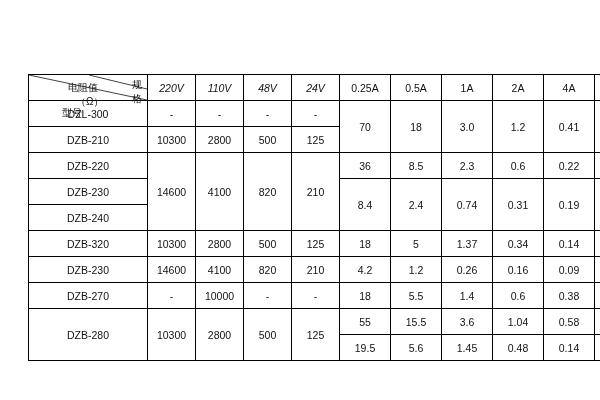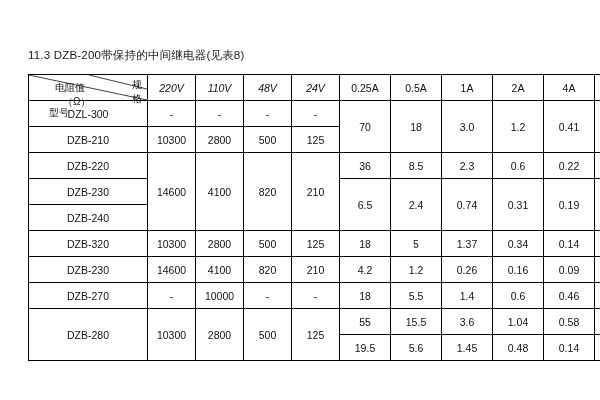--- a/index.html
+++ b/index.html
@@ -64,32 +64,32 @@
     position: absolute;
     left: 0; top: 0;
     width: 100%;
     height: 100%;
   }
   .corner-lbl {
     position: absolute;
     font-size: 10px;
     color: #111;
     white-space: nowrap;
+    margin-left: 13px;
   }
   .lbl-res { left: 26px; top: 6px; }
   .lbl-ohm { left: 34px; top: 20px; }
   .lbl-spec { right: 5px; top: 3px; }
   .lbl-model { left: 20px; top: 31px; }
 </style>
 </head>
 <body>
 
 <div id="page">
 
-  <div id="heading">11.3 DZB-200带保持的中间继电器(见表8)</div>
 
   <div id="table-wrap">
     <table class="spec">
       <tbody>
 
         <tr>
           <td class="corner model" rowspan="2">
             <svg viewBox="0 0 118 50" preserveAspectRatio="none">
               <line x1="0" y1="0" x2="118" y2="50" stroke="#000" stroke-width="1"></line>
               <line x1="60" y1="0" x2="118" y2="28" stroke="#000" stroke-width="1"></line>
@@ -144,21 +144,21 @@
           <td>36</td>
           <td>8.5</td>
           <td>2.3</td>
           <td>0.6</td>
           <td>0.22</td>
           <td>0.11</td>
         </tr>
 
         <tr>
           <td class="model">DZB-230</td>
-          <td rowspan="2">6.5</td>
+          <td rowspan="2">8.4</td>
           <td rowspan="2">2.4</td>
           <td rowspan="2">0.74</td>
           <td rowspan="2">0.31</td>
           <td rowspan="2">0.19</td>
           <td rowspan="2">0.09</td>
         </tr>
 
         <tr>
           <td class="model">DZB-240</td>
         </tr>
@@ -194,21 +194,21 @@
         <tr>
           <td class="model">DZB-270</td>
           <td>-</td>
           <td>10000</td>
           <td>-</td>
           <td>-</td>
           <td>18</td>
           <td>5.5</td>
           <td>1.4</td>
           <td>0.6</td>
-          <td>0.46</td>
+          <td>0.38</td>
           <td>0.28</td>
         </tr>
 
         <tr>
           <td class="model" rowspan="2">DZB-280</td>
           <td rowspan="2">10300</td>
           <td rowspan="2">2800</td>
           <td rowspan="2">500</td>
           <td rowspan="2">125</td>
           <td>55</td>

